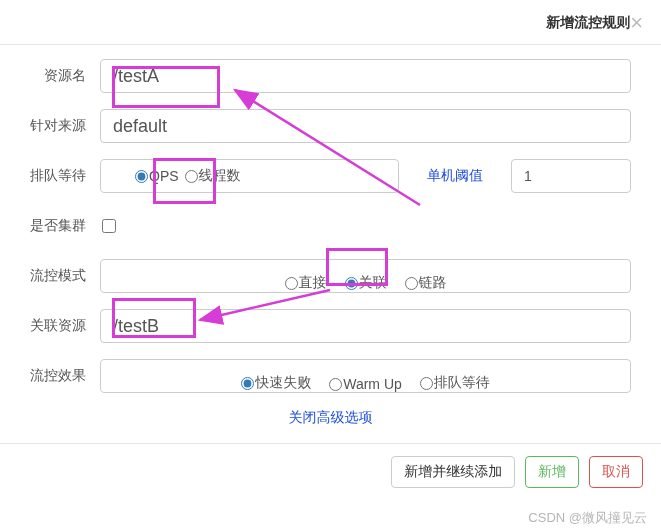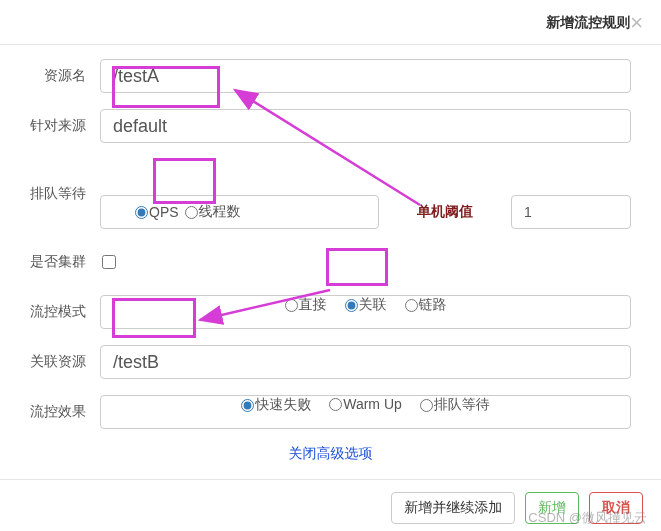--- a/index.html
+++ b/index.html
@@ -45,42 +45,42 @@
     font-size: 18px;
     color: #555;
     background: #fff;
   }
   .radio-group {
     flex: 1;
     height: 34px;
     border: 1px solid #ccc;
     border-radius: 4px;
     display: flex;
-    align-items: flex-start;
+    align-items: flex-end;
     padding: 0 18px;
     gap: 2px;
     color: #555;
     font-size: 14px;
   }
   .radio-group.center { justify-content: center; gap: 6px; }
   .radio-item { display: inline-flex; align-items: center; gap: 1px; margin-right: 2px; }
   .radio-group.center .radio-item { margin: 0 6px; }
-  .threshold-row { display: flex; align-items: center; flex: 1; gap: 28px; margin-top: 36px; }
+  .threshold-row { display: flex; align-items: center; flex: 1; gap: 18px; }
   .threshold-group {
     height: 34px;
     border: 1px solid #ccc;
     border-radius: 4px;
     display: flex;
     align-items: center;
     padding: 0 14px 0 34px;
     color: #555;
     font-size: 14px;
     flex: 1;
   }
-  .threshold-label { font-weight: bold; color: #7f1d1d; padding: 0 10px; white-space: nowrap; }
+  .threshold-label { font-weight: normal; color: #1d4ed8; padding: 0 10px; white-space: nowrap; }
   .threshold-input {
     width: 120px;
     height: 34px;
     border: 1px solid #ccc;
     border-radius: 4px;
     padding: 6px 12px;
     font-size: 14px;
     color: #555;
   }
   .checkbox-wrap { flex: 1; display: flex; align-items: center; padding-left: 2px; }
@@ -100,21 +100,21 @@
     padding: 6px 12px;
     font-size: 14px;
     border-radius: 4px;
     border: 1px solid #ccc;
     background: #fff;
     color: #333;
     cursor: pointer;
     margin-left: 6px;
   }
   .btn-success { color: #5cb85c; border-color: #5cb85c; }
-  .btn-danger { color: #d9534f; border-color: #d9534f; font-weight: bold; }
+  .btn-danger { color: #d9534f; border-color: #d9534f; }
   .watermark {
     position: absolute;
     right: 14px;
     bottom: 4px;
     font-size: 13px;
     color: rgba(120,120,120,0.55);
     font-family: Arial, sans-serif;
     pointer-events: none;
   }
   

